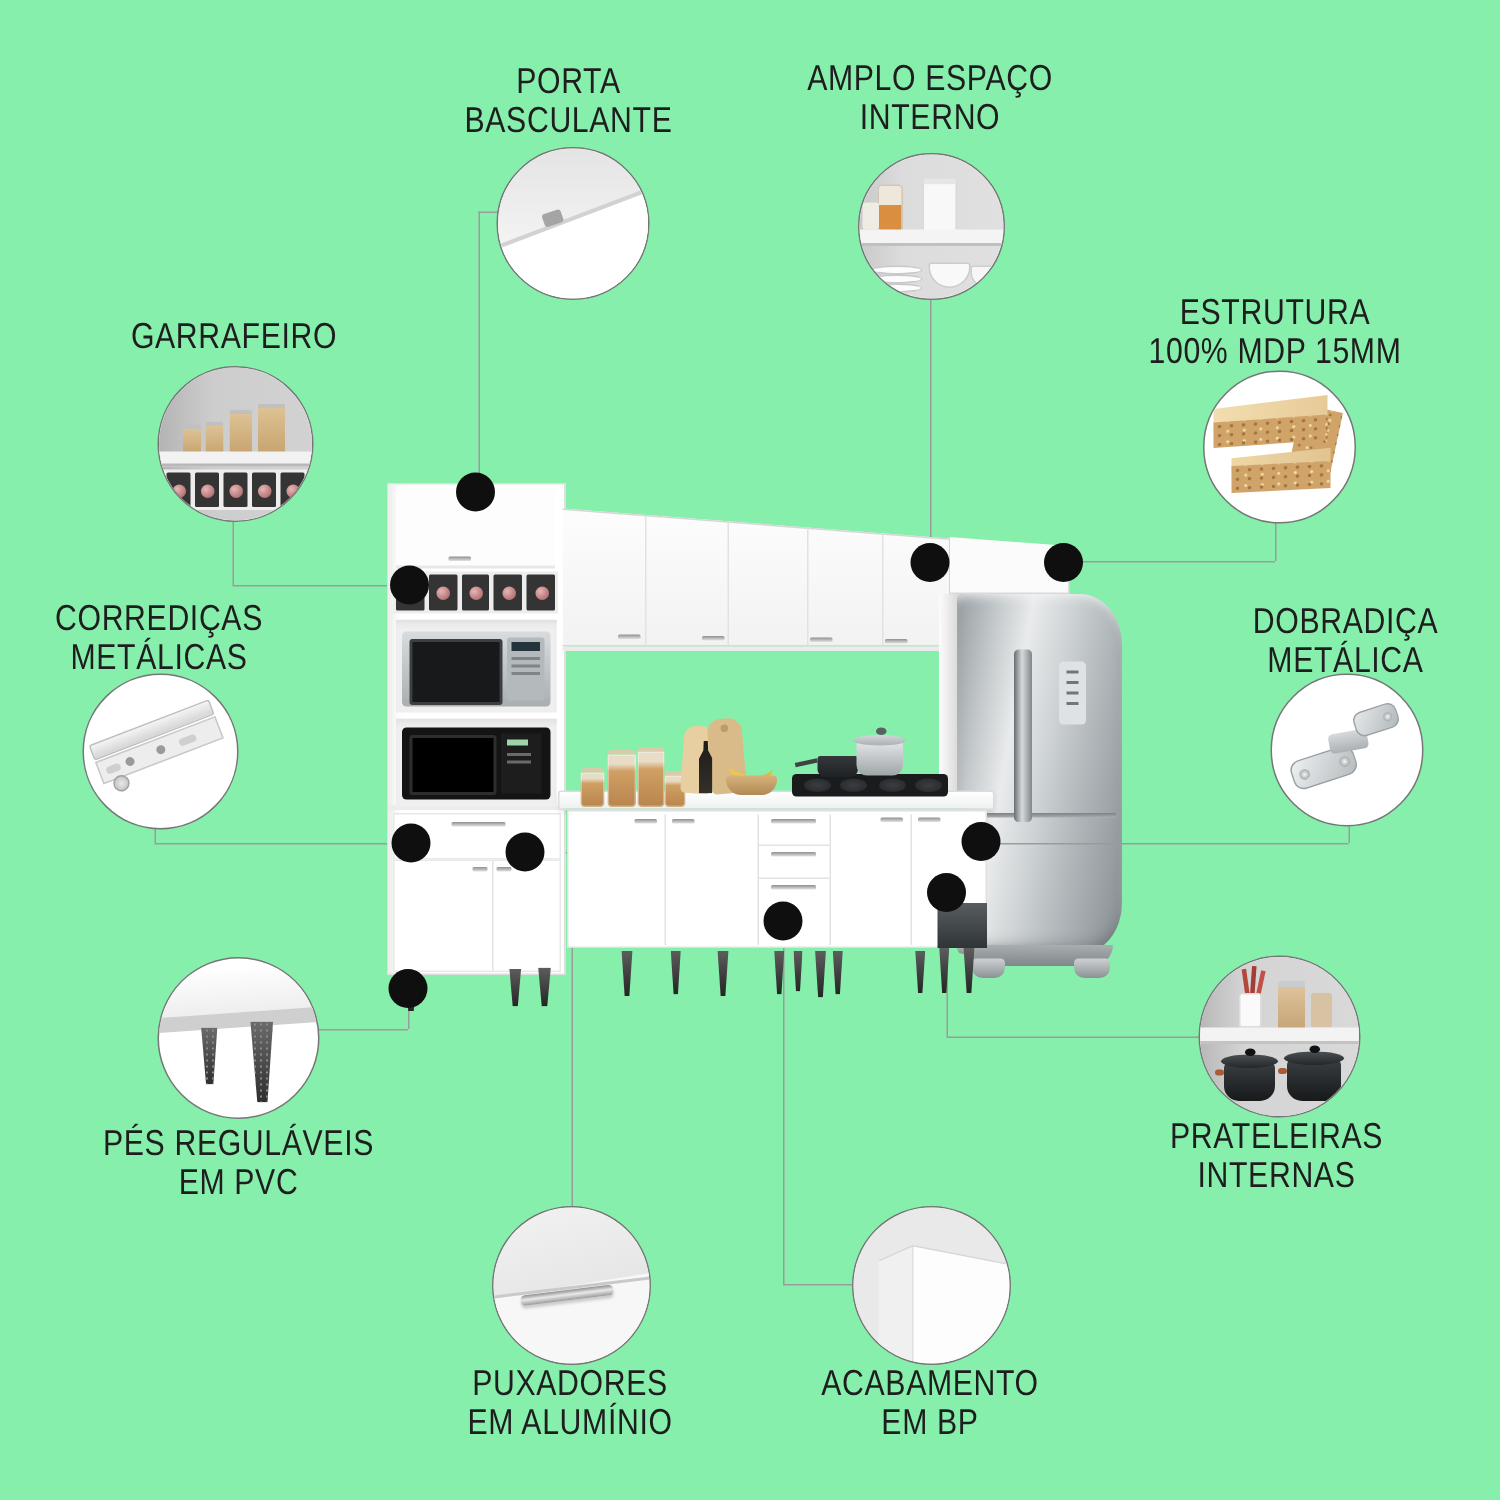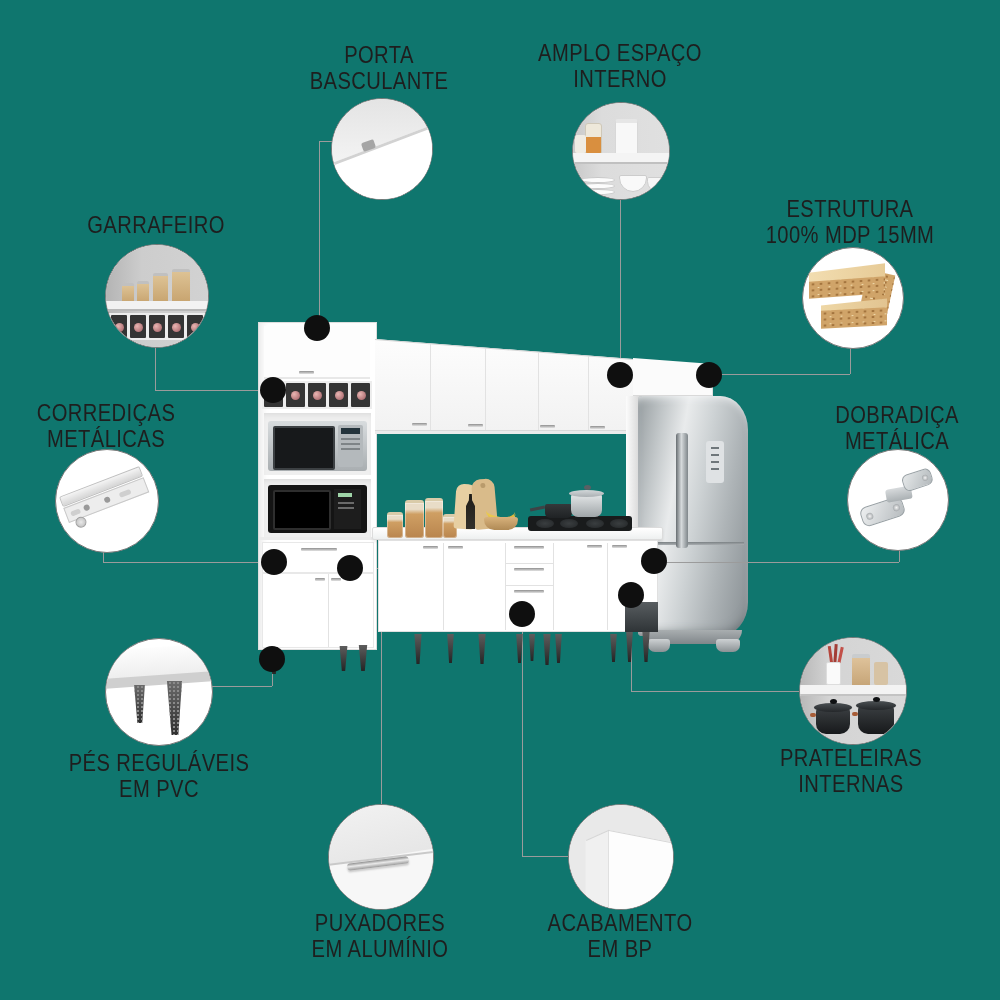--- a/index.html
+++ b/index.html
@@ -1,16 +1,16 @@
 <!DOCTYPE html>
 <html><head>
 <meta charset="utf-8">
 <style>
   html,body{margin:0;padding:0;background:#fff;}
-  #canvas{position:relative;width:1000px;height:1000px;background:#0f766e;overflow:hidden;
+  #canvas{position:relative;width:1000px;height:1000px;background:#86efac;overflow:hidden;
           font-family:"Liberation Sans",sans-serif;}
   .abs{position:absolute;}
   .cline{position:absolute;background:#9b9b9b;z-index:1;}
   .cline.over{z-index:3;}
   .kitchen{position:absolute;inset:0;z-index:2;}
   .dot{position:absolute;width:26px;height:26px;border-radius:50%;background:#0f0f0f;z-index:4;}
   .bubble{position:absolute;border-radius:50%;border:1px solid #767676;overflow:hidden;background:#fff;z-index:5;}
   .label{position:absolute;width:300px;text-align:center;font-size:24px;line-height:26px;
          color:#1e1e1e;letter-spacing:0.5px;transform:scaleX(0.84);transform-origin:center top;
          white-space:nowrap;z-index:5;}

